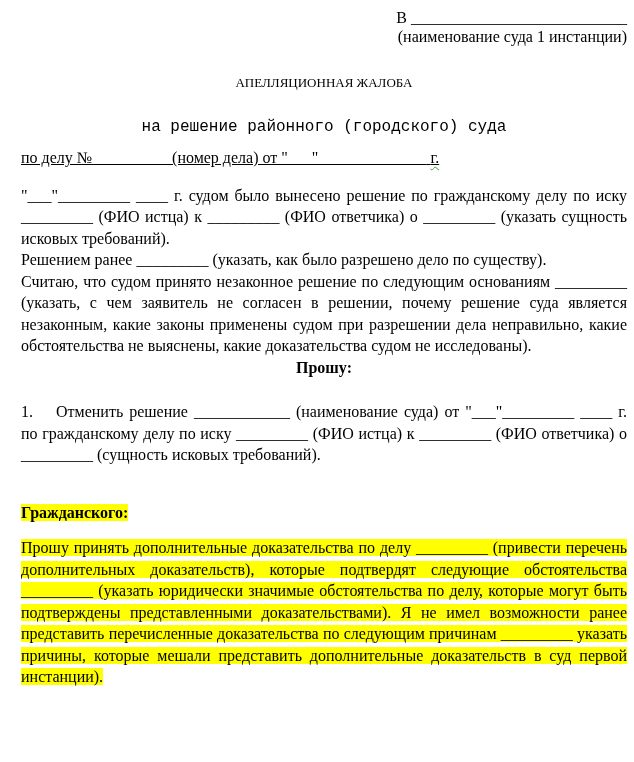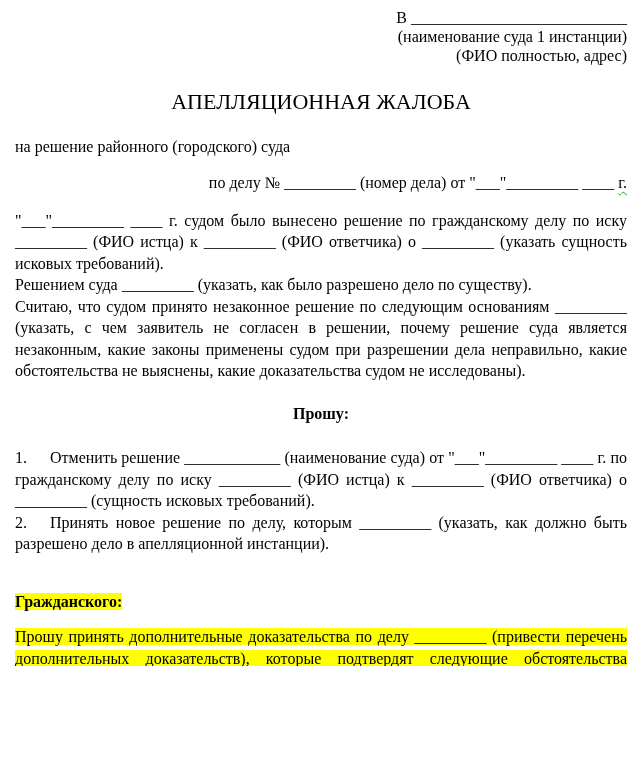--- a/index.html
+++ b/index.html
@@ -1,102 +1,101 @@
 <!DOCTYPE html>
 <html lang="ru" style="--text: #000000; --highlight: #ffff00; --spellcheck-green: #2fa12f;"><head>
 <meta charset="utf-8">
 <style>
   * { margin: 0; padding: 0; box-sizing: border-box; }
   html, body { background: #ffffff; }
   body { width: 634px; }
   .page {
     width: 634px;
-    height: 666px;
+    height: 762px;
     overflow: hidden;
     background: #ffffff;
     color: var(--text, #000000);
     font-family: "Liberation Serif", "DejaVu Serif", serif;
     font-size: 16px;
     line-height: 21.5px;
-    padding: 6px 7px 0 15px;
+    padding: 6px 7px 0 21px;
   }
   .addr-block {
     text-align: right;
     line-height: 19px;
     margin-top: 2px;
   }
   .addr-caption { white-space: nowrap; }
   .doc-title {
     text-align: center;
     font-weight: normal;
-    font-size: 22px;
+    font-size: 13px;
     margin-top: 26px;
   }
   .doc-subtitle {
-    text-align: left;
+    text-align: center;
     margin-top: 23px;
+    font-family: Liberation Mono, monospace;
   }
   .case-line {
-    text-align: right;
-    margin-top: 15px;
+    text-align: left;
+    margin-top: 9px;
+    text-decoration: underline;
   }
   .squiggle {
     text-decoration-line: underline;
     text-decoration-style: wavy;
     text-decoration-color: var(--spellcheck-green, #2fa12f);
     text-decoration-thickness: 1px;
     text-underline-offset: 3px;
   }
   .body-block { margin-top: 16px; }
   .body-p {
     text-align: justify;
     margin: 0;
   }
   .req-heading {
     text-align: center;
     font-weight: bold;
-    margin-top: 21px;
     margin-bottom: 23px;
   }
   .item-num { }
   .tab { display: inline-block; width: 23px; }
   .motion-heading { margin-top: 36px; }
   .hl { background-color: var(--highlight, #ffff00); }
   .b { font-weight: bold; }
   .motion-p {
     text-align: justify;
     margin-top: 14px;
   }
 </style>
 </head>
 <body>
 
 <div class="page">
 
   <div class="addr-block">
     <div class="addr-line"><span>В</span> <span>___________________________</span></div>
     <div class="addr-caption">(наименование суда 1 инстанции)</div>
-    <div class="addr-caption">(ФИО полностью, адрес)</div>
   </div>
 
   <h1 class="doc-title">АПЕЛЛЯЦИОННАЯ ЖАЛОБА</h1>
 
   <div class="doc-subtitle">на решение районного (городского) суда</div>
 
   <div class="case-line"><span>по делу № _________ (номер дела) от "___"_________ ____</span> <span class="squiggle">г.</span></div>
 
   <div class="body-block">
     <p class="body-p">"___"_________ ____ г. судом было вынесено решение по гражданскому делу по иску _________ (ФИО истца) к _________ (ФИО ответчика) о _________ (указать сущность исковых требований).</p>
-    <p class="body-p">Решением суда _________ (указать, как было разрешено дело по существу).</p>
+    <p class="body-p">Решением ранее _________ (указать, как было разрешено дело по существу).</p>
     <p class="body-p">Считаю, что судом принято незаконное решение по следующим основаниям _________ (указать, с чем заявитель не согласен в решении, почему решение суда является незаконным, какие законы применены судом при разрешении дела неправильно, какие обстоятельства не выяснены, какие доказательства судом не исследованы).</p>
   </div>
 
   <div class="req-heading">Прошу:</div>
 
   <p class="body-p"><span class="item-num">1.</span><span class="tab"></span><span>Отменить решение ____________ (наименование суда) от "___"_________ ____ г. по гражданскому делу по иску _________ (ФИО истца) к _________ (ФИО ответчика) о _________ (сущность исковых требований).</span></p>
 
-  <p class="body-p"><span class="item-num">2.</span><span class="tab"></span><span>Принять новое решение по делу, которым _________ (указать, как должно быть разрешено дело в апелляционной инстанции).</span></p>
 
   <div class="motion-heading"><span class="hl b">Гражданского:</span></div>
 
   <p class="motion-p"><span class="hl">Прошу принять дополнительные доказательства по делу _________ (привести перечень дополнительных доказательств), которые подтвердят следующие обстоятельства _________ (указать юридически значимые обстоятельства по делу, которые могут быть подтверждены представленными доказательствами). Я не имел возможности ранее представить перечисленные доказательства по следующим причинам _________ указать причины, которые мешали представить дополнительные доказательств в суд первой инстанции).</span></p>
 
 </div>
 
 </body></html>

